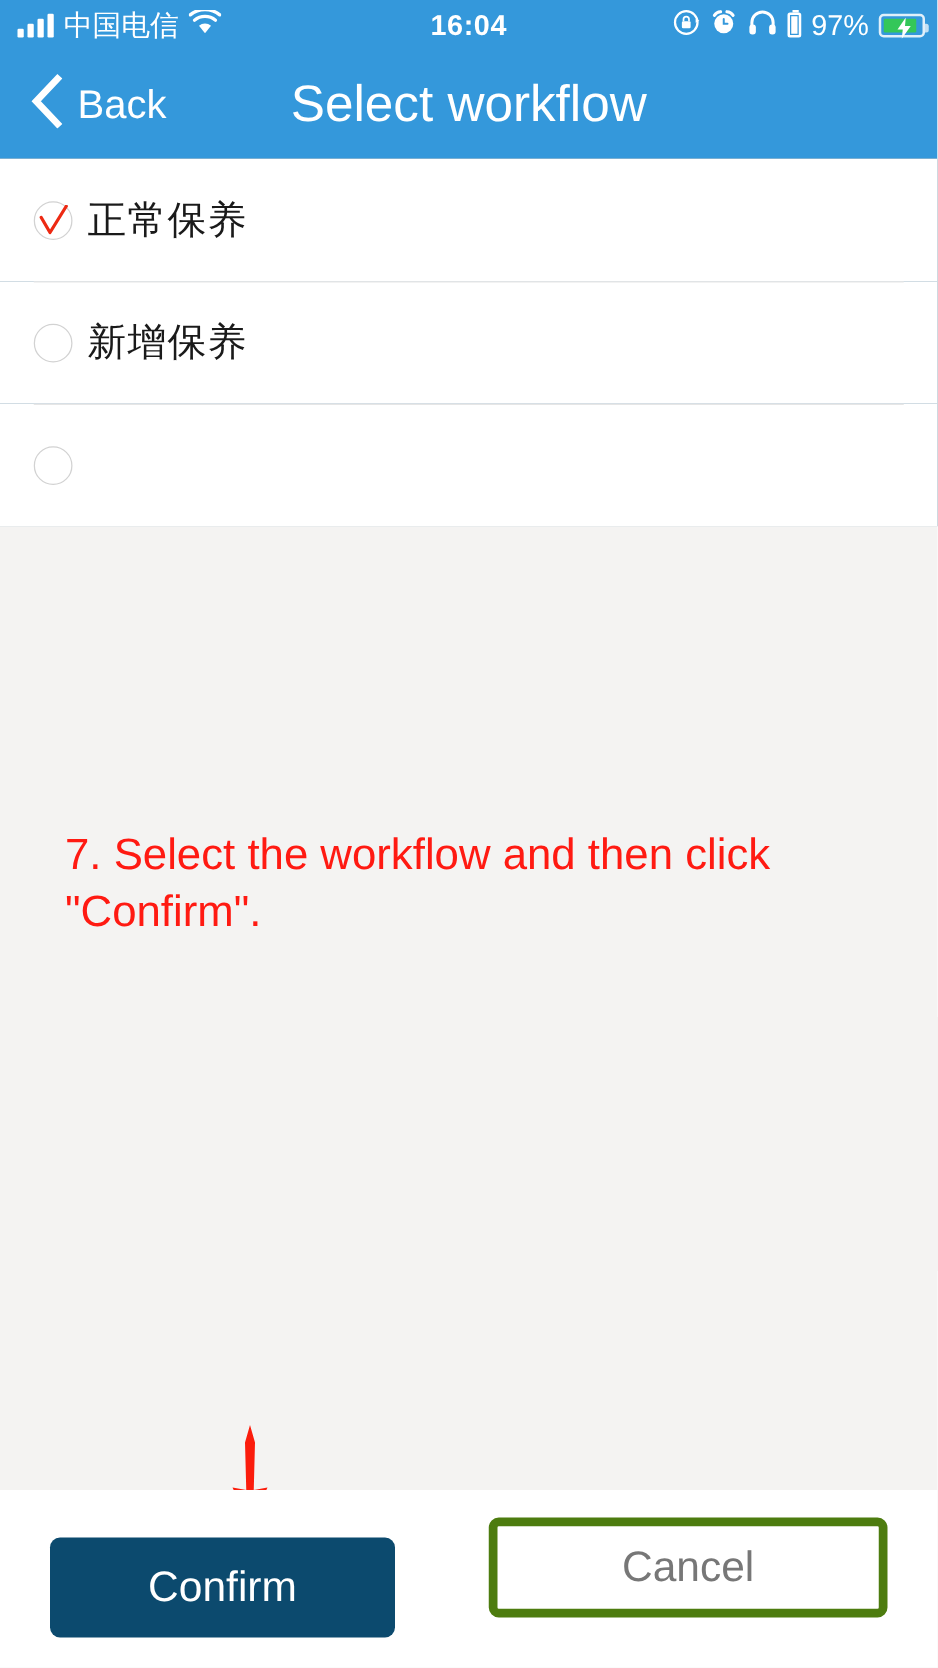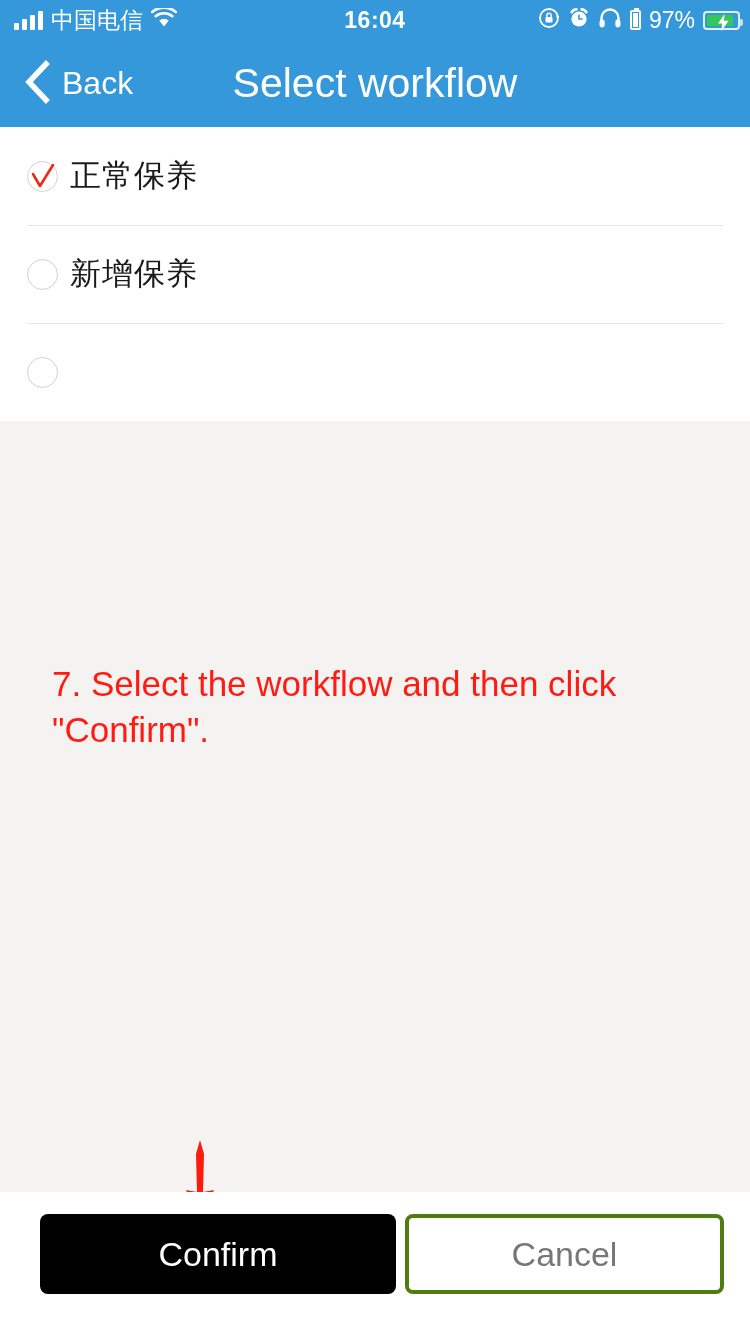--- a/index.html
+++ b/index.html
@@ -147,27 +147,27 @@
     width:750px; height:142px;
     background:#ffffff;
   }
   .footer-btn {
     position:absolute; top:22px; height:80px;
     display:flex; align-items:center; justify-content:center;
     font-size:34px; border-radius:8px;
     cursor:pointer;
   }
   #confirm-button {
-    left:40px; width:356px;
-    background:#000000; color:#ffffff; border:none;
+    left:40px; width:276px;
+    background:#0c4a6e; color:#ffffff; border:none;margin-top:16px;
   }
   #cancel-button {
-    left:405px; width:319px;
+    left:391px; width:319px;
     background:#ffffff; color:#777777;
-    border:4px solid #4d7c0f;
+    border:7px solid #4d7c0f;
   }
 </style>
 </head>
 <body>
 
 <div id="screen">
 
   <div id="status-bar">
 
     <div class="sb-left">

